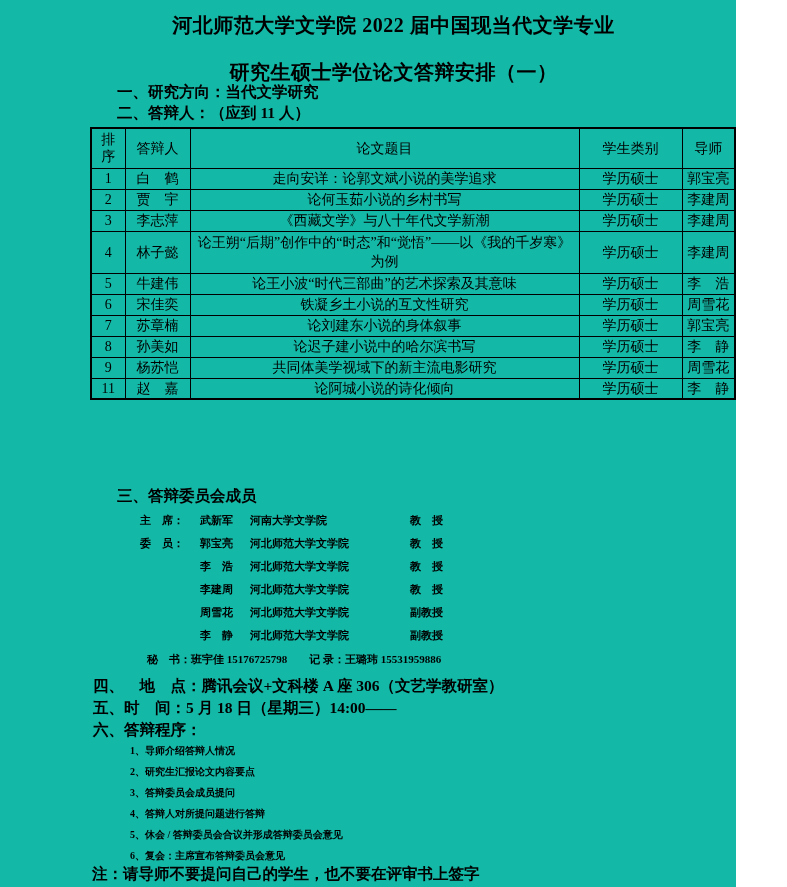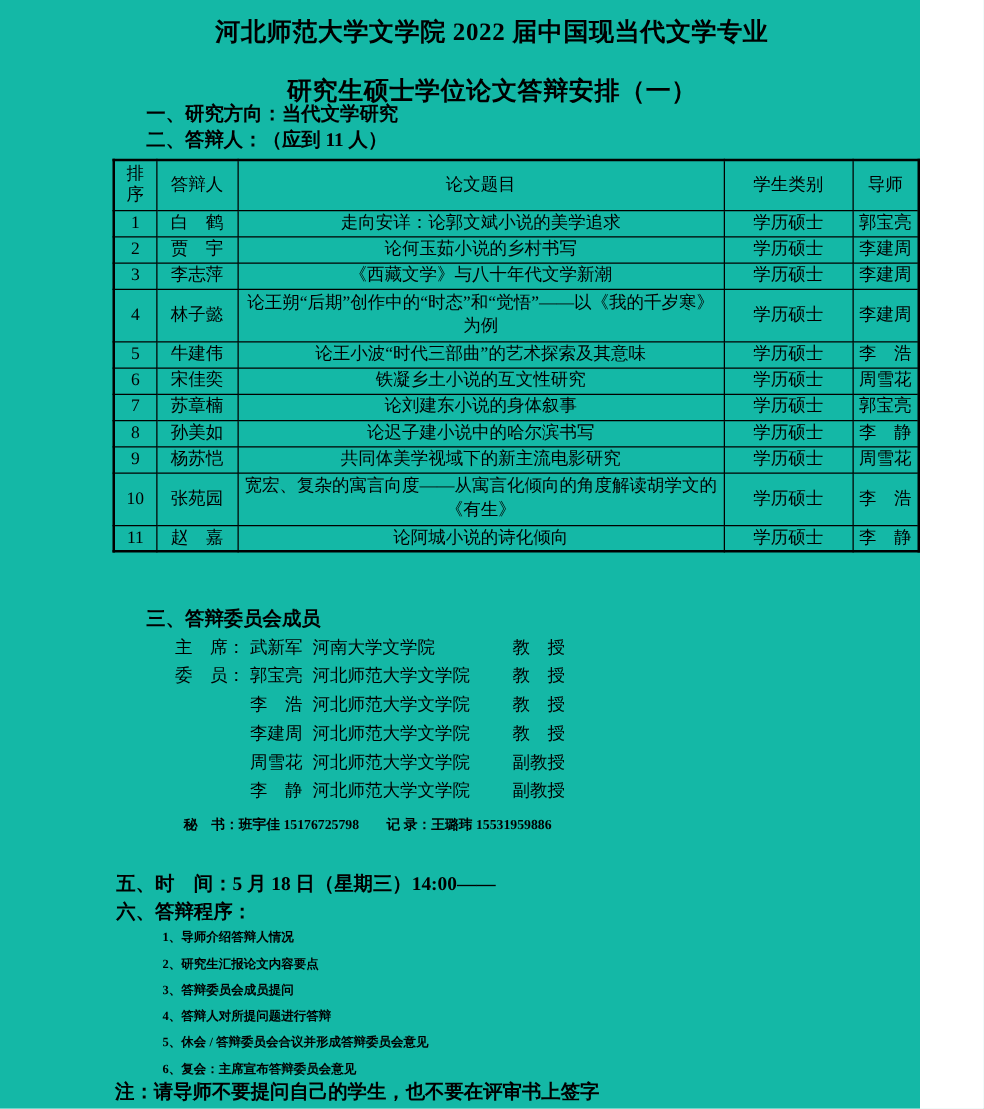--- a/index.html
+++ b/index.html
@@ -44,21 +44,21 @@
     white-space: pre-wrap; overflow: hidden;
   }
   .defense thead tr { height: 40px; padding-left: 46px; }
   .defense tbody tr { height: 21px; }
   .defense tbody tr.tall { height: 42px; }
   .col-seq { width: 34px; } .col-def { width: 65px; } .col-title { width: 389px; }
   .col-cat { width: 103px; } .col-adv { width: 53px; }
   .narrow { display: inline-block; width: 1.1em; line-height: 17px; }
 
   .committee-block { position: absolute; top: 509px; left: 140px; }
-  .c-row { display: flex; height: 23px; font-size: 14px; font-weight: normal; white-space: pre; }
+  .c-row { display: flex; height: 23px; font-size: 11px; font-weight: bold; white-space: pre; align-items: center; }
   .c-label { display: inline-block; width: 60px; }
   .c-name  { display: inline-block; width: 50px; }
   .c-aff   { display: inline-block; width: 160px; }
   .c-title { display: inline-block; }
 
   .secretary-line {
     position: absolute; top: 652px; left: 147px;
     font-size: 11px; font-weight: bold; white-space: pre;
   }
 
@@ -150,27 +150,20 @@
         <td>学历硕士</td>
         <td>李　静</td>
       </tr>
       <tr>
         <td>9</td>
         <td>杨苏恺</td>
         <td>共同体美学视域下的新主流电影研究</td>
         <td>学历硕士</td>
         <td>周雪花</td>
       </tr>
-      <tr class="tall">
-        <td>10</td>
-        <td>张苑园</td>
-        <td>宽宏、复杂的寓言向度——从寓言化倾向的角度解读胡学文的《有生》</td>
-        <td>学历硕士</td>
-        <td>李　浩</td>
-      </tr>
       <tr>
         <td>11</td>
         <td>赵　嘉</td>
         <td>论阿城小说的诗化倾向</td>
         <td>学历硕士</td>
         <td>李　静</td>
       </tr>
     </tbody>
   </table>
 
@@ -210,20 +203,21 @@
     <div class="c-row">
       <span class="c-label"></span>
       <span class="c-name">李　静</span>
       <span class="c-aff">河北师范大学文学院</span>
       <span class="c-title">副教授</span>
     </div>
   </div>
 
   <div class="secretary-line">秘　书：班宇佳 15176725798　　记 录：王璐玮 15531959886</div>
 
+  <div class="hline l-location">四、　地　点：腾讯会议+文科楼 A 座 306（文艺学教研室）</div>
   <div class="hline l-time">五、时　间：5 月 18 日（星期三）14:00——</div>
   <div class="hline l-procedure">六、答辩程序：</div>
 
   <div class="procedures-block">
     <div class="p-item">1、导师介绍答辩人情况</div>
     <div class="p-item">2、研究生汇报论文内容要点</div>
     <div class="p-item">3、答辩委员会成员提问</div>
     <div class="p-item">4、答辩人对所提问题进行答辩</div>
     <div class="p-item">5、休会 / 答辩委员会合议并形成答辩委员会意见</div>
     <div class="p-item">6、复会：主席宣布答辩委员会意见</div>

